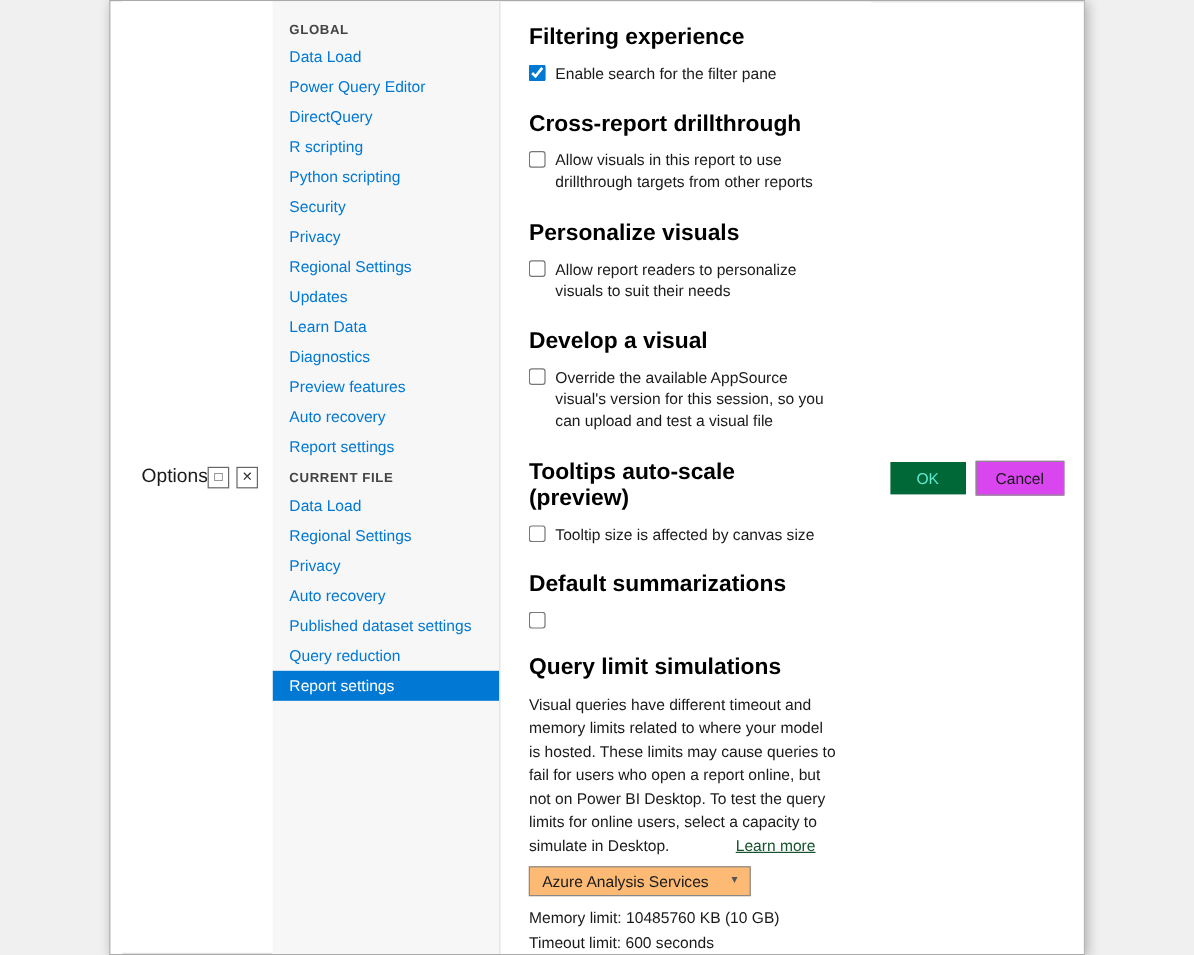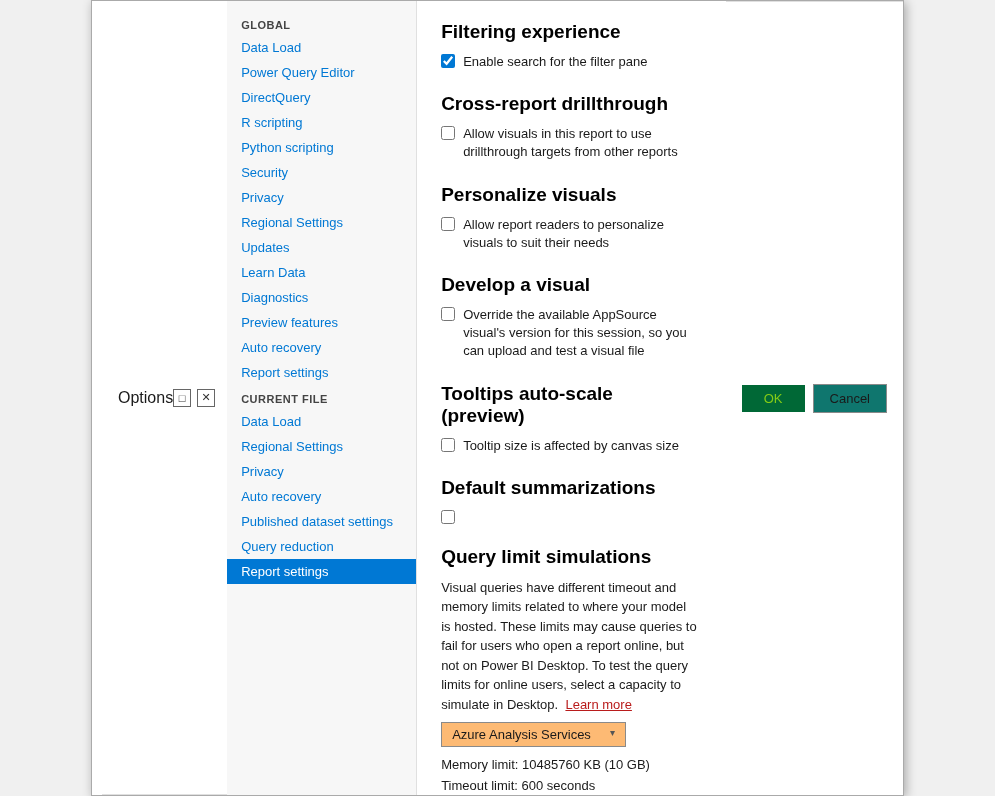--- a/index.html
+++ b/index.html
@@ -122,23 +122,24 @@
       color: #1a1a1a;
       line-height: 1.4;
     }
     .query-limit-desc {
       font-size: 13px;
       color: #1a1a1a;
       line-height: 1.5;
       margin-bottom: 8px;
     }
     .learn-more {
-      color: #b91c1c;
+      color: #14532d;
       text-decoration: underline;
       cursor: pointer;
+      margin-left: 48px;
     }
     .dropdown-btn {
       display: inline-flex;
       gap: 19px;
       border: 1px solid #8a8a8a;
       background: #fdba74;
       padding: 4px 10px;
       cursor: pointer;
       font-size: 13px;
       color: #1a1a1a;
@@ -157,29 +158,29 @@
       display: flex;
       justify-content: flex-end;
       align-items: center;
       gap: 8px;
       padding: 10px 16px;
       border-top: 1px solid #e0e0e0;
       background: #fff;
     }
     .btn-ok {
       background: #006836;
-      color: #84cc16;
+      color: #5eead4;
       border: none;
       padding: 6px 22px;
       font-size: 13px;
       cursor: pointer;
       min-width: 60px;
     }
     .btn-cancel {
-      background: #0f766e;
+      background: #d946ef;
       color: #1a1a1a;
       border: 1px solid #8a8a8a;
       padding: 6px 16px;
       font-size: 13px;
       cursor: pointer;
       min-width: 60px;
     }
   </style>
 </head>
 <body>

